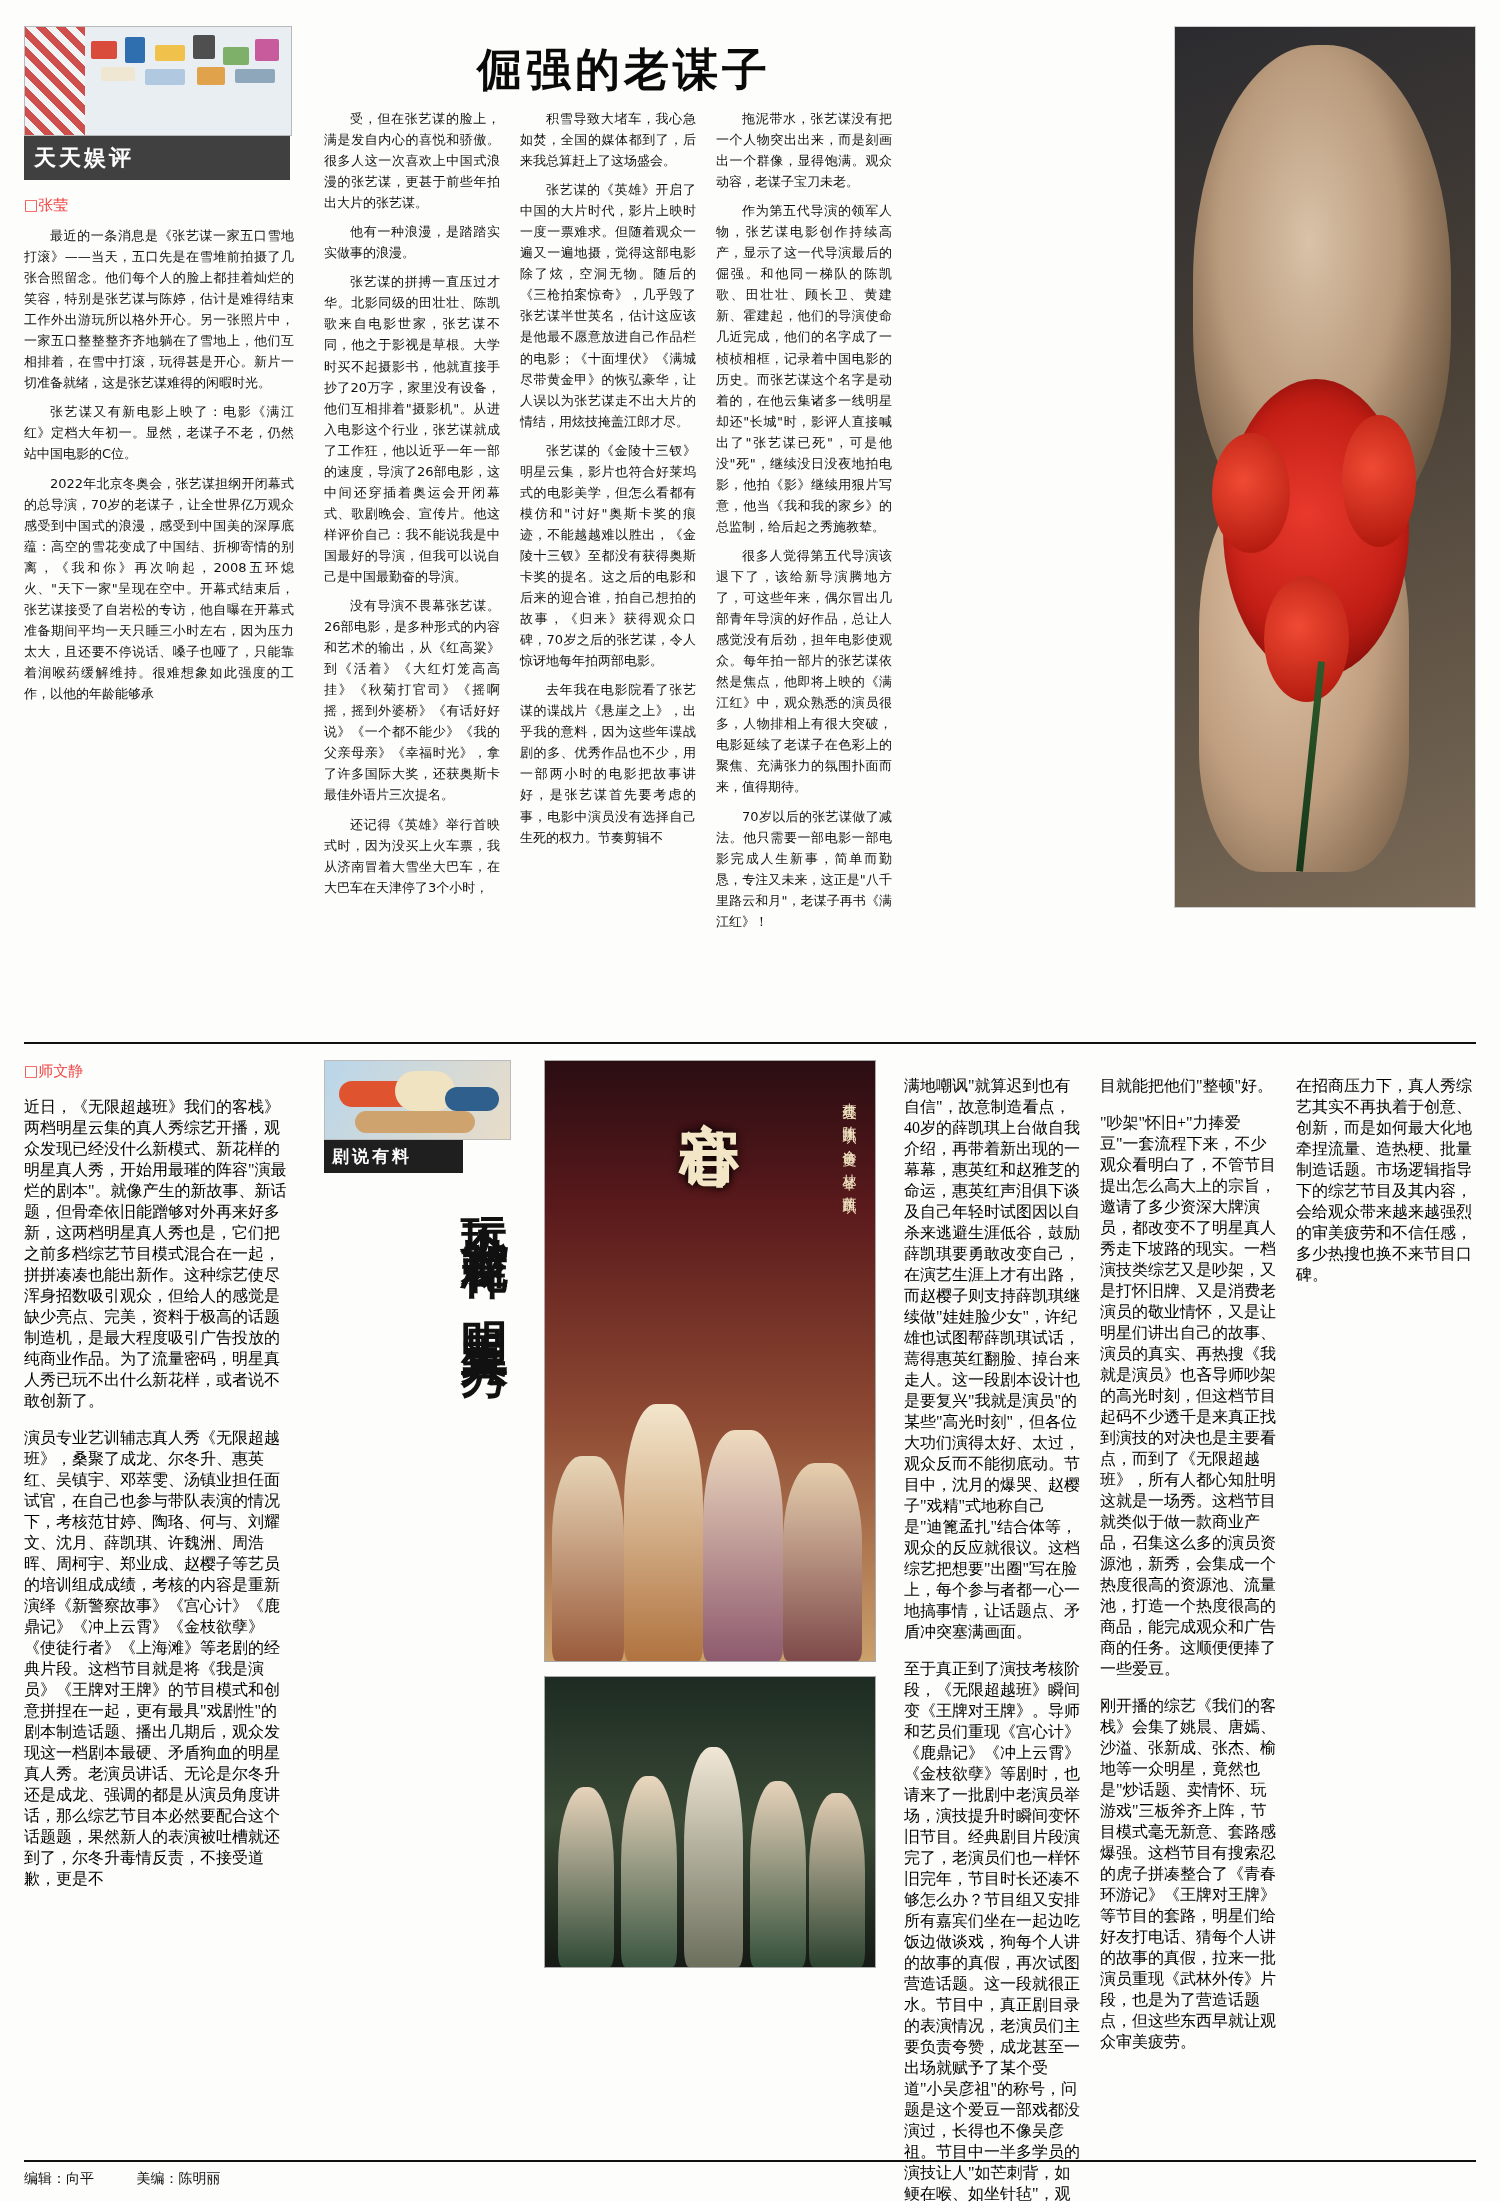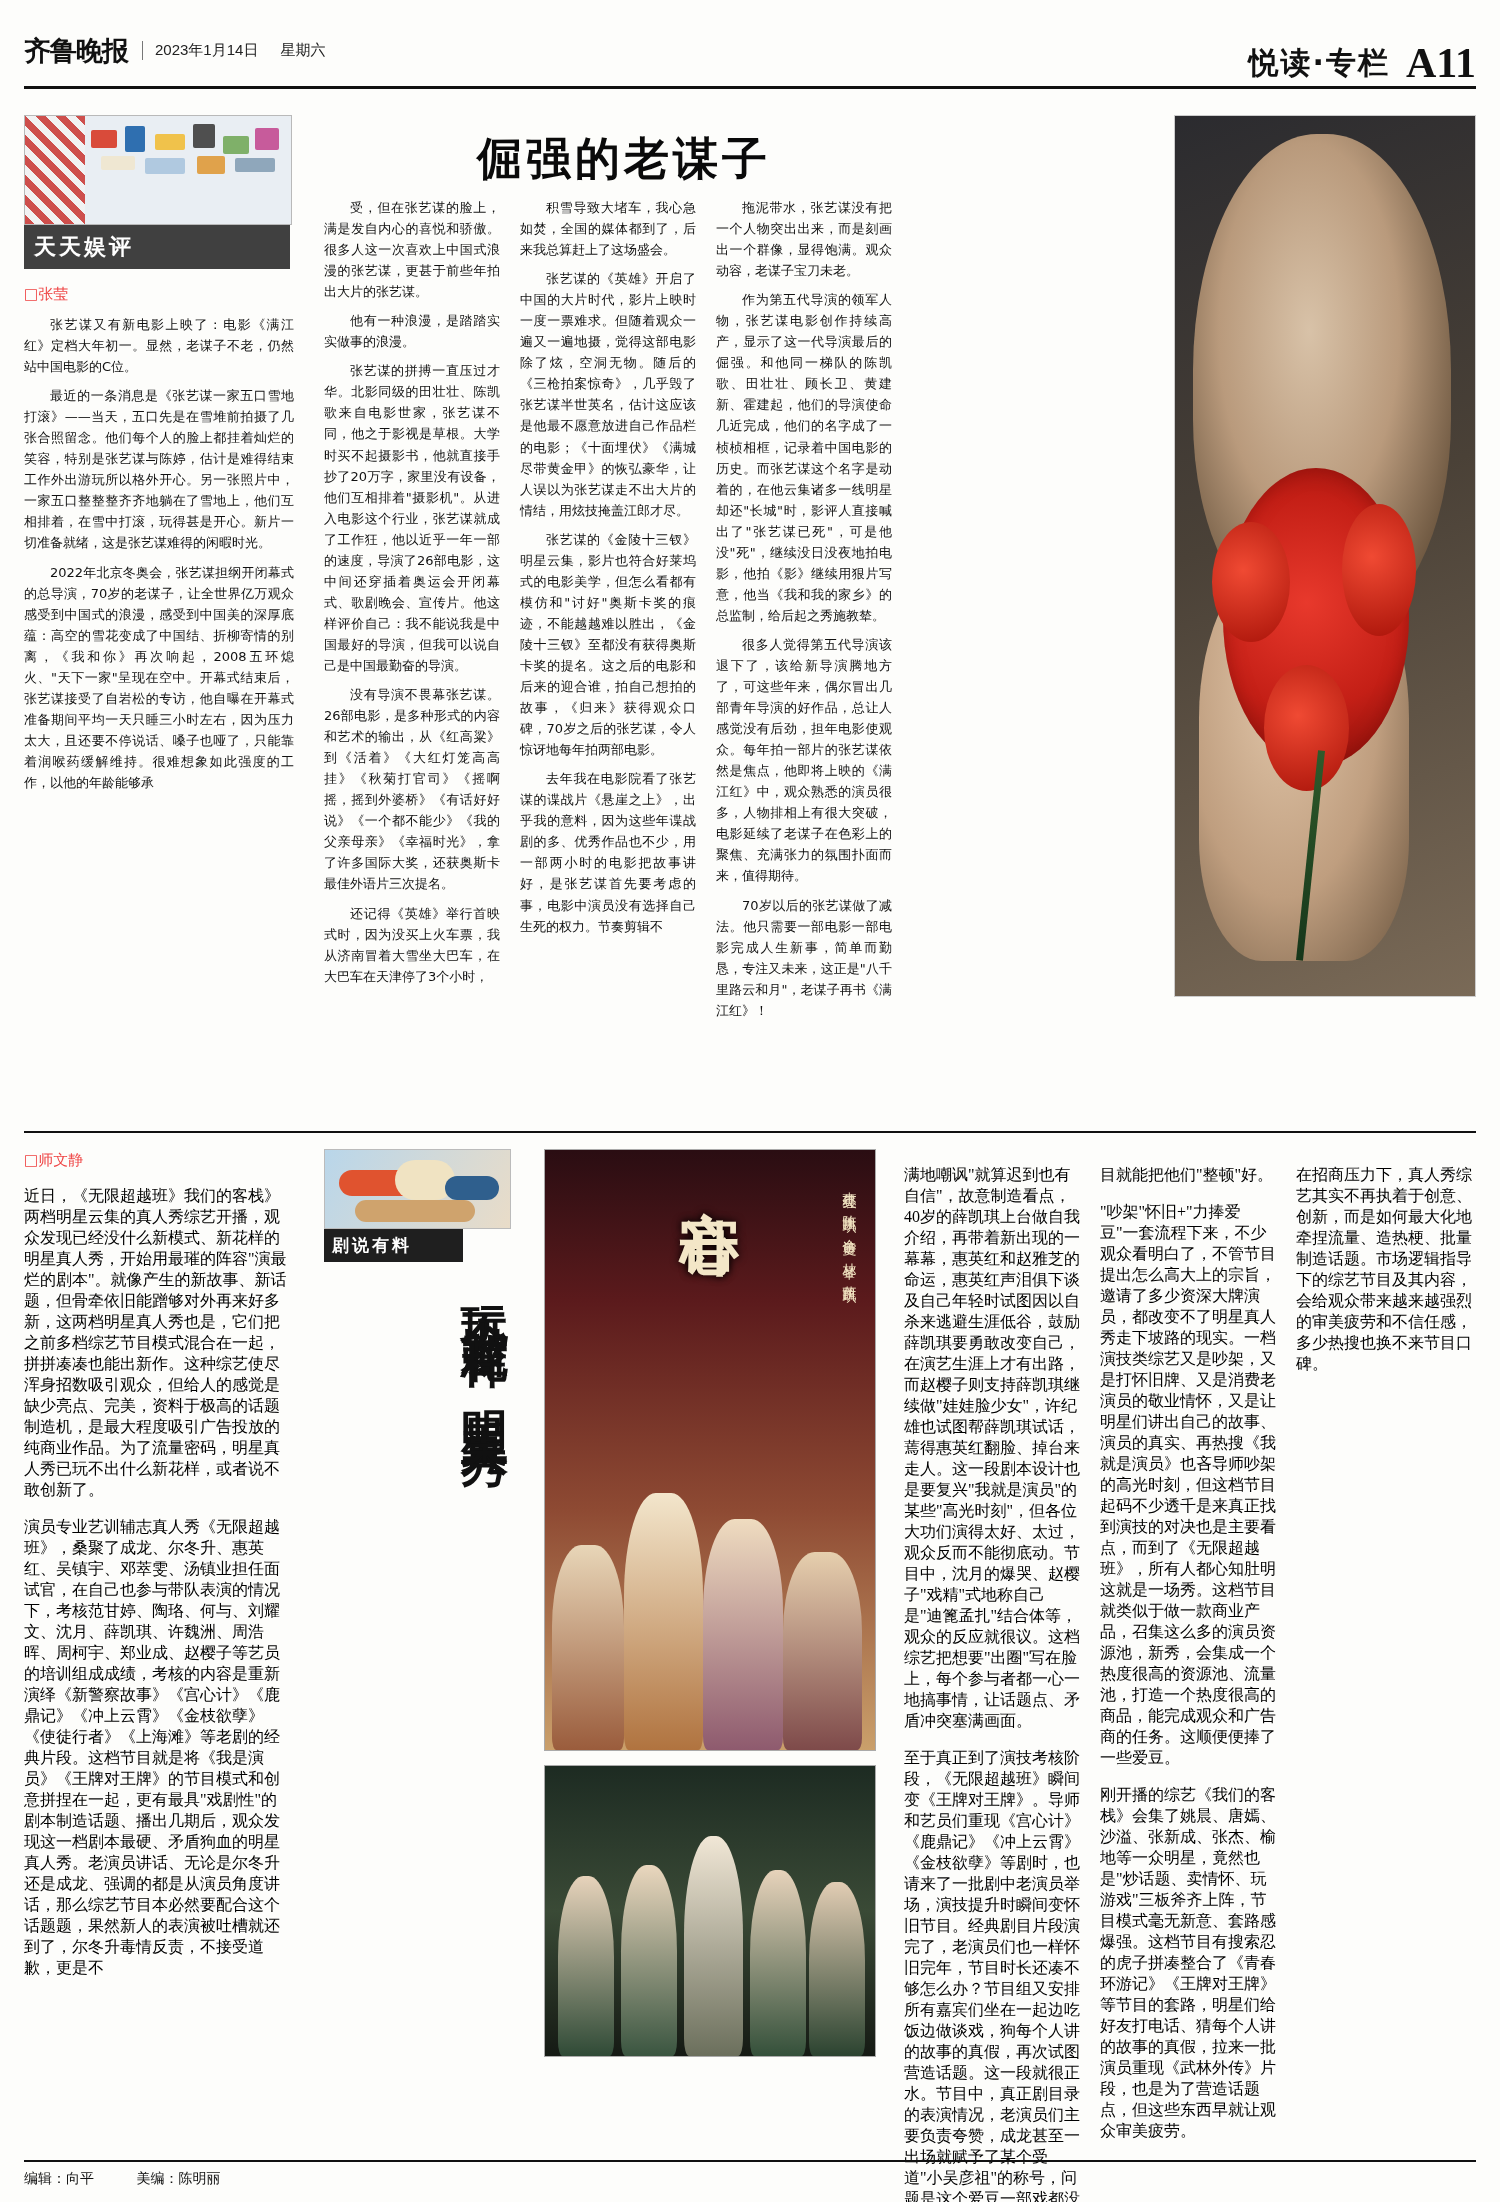--- a/index.html
+++ b/index.html
@@ -121,30 +121,20 @@
     position:absolute;left:24px;right:24px;bottom:14px;border-top:2px solid #111;padding-top:8px;
     font-family:"DejaVu Sans", sans-serif;font-size:14px;color:#111;
   }
   .footer span{margin-right:38px;}
 </style>
 </head>
 <body>
 
 <div class="page">
 
-  <div class="masthead">
-    <div class="mast-logo">齐鲁晚报</div>
-    <div class="mast-date">
-      <span>2023年1月14日</span><span>星期六</span>
-    </div>
-    <div class="mast-right">
-      <div class="mast-section">悦读·专栏</div>
-      <div class="mast-page">A11</div>
-    </div>
-  </div>
 
   <div class="top-region">
 
     <div class="headline">倔强的老谋子</div>
 
     <div class="col-left">
       <div class="promo-box">
         <div class="promo-strip"></div>
         <div class="promo-dots">
           <i style="left:6px;top:8px;width:26px;height:18px;background:#d94b3a;"></i>
@@ -154,22 +144,22 @@
           <i style="left:138px;top:14px;width:26px;height:18px;background:#7fb069;"></i>
           <i style="left:170px;top:6px;width:24px;height:22px;background:#c75b9b;"></i>
           <i style="left:16px;top:34px;width:34px;height:14px;background:#efe7d2;"></i>
           <i style="left:60px;top:36px;width:40px;height:16px;background:#b0c9e0;"></i>
           <i style="left:112px;top:34px;width:28px;height:18px;background:#e0a24b;"></i>
           <i style="left:150px;top:36px;width:40px;height:14px;background:#8fa7bb;"></i>
         </div>
       </div>
       <div class="label-bar">天天娱评</div>
       <div class="byline">□张莹</div>
+      <p>最近的一条消息是《张艺谋一家五口雪地打滚》——当天，五口先是在雪堆前拍摄了几张合照留念。他们每个人的脸上都挂着灿烂的笑容，特别是张艺谋与陈婷，估计是难得结束工作外出游玩所以格外开心。另一张照片中，一家五口整整整齐齐地躺在了雪地上，他们互相排着，在雪中打滚，玩得甚是开心。新片一切准备就绪，这是张艺谋难得的闲暇时光。</p>
       <p>张艺谋又有新电影上映了：电影《满江红》定档大年初一。显然，老谋子不老，仍然站中国电影的C位。</p>
-      <p>最近的一条消息是《张艺谋一家五口雪地打滚》——当天，五口先是在雪堆前拍摄了几张合照留念。他们每个人的脸上都挂着灿烂的笑容，特别是张艺谋与陈婷，估计是难得结束工作外出游玩所以格外开心。另一张照片中，一家五口整整整齐齐地躺在了雪地上，他们互相排着，在雪中打滚，玩得甚是开心。新片一切准备就绪，这是张艺谋难得的闲暇时光。</p>
       <p>2022年北京冬奥会，张艺谋担纲开闭幕式的总导演，70岁的老谋子，让全世界亿万观众感受到中国式的浪漫，感受到中国美的深厚底蕴：高空的雪花变成了中国结、折柳寄情的别离，《我和你》再次响起，2008五环熄火、"天下一家"呈现在空中。开幕式结束后，张艺谋接受了自岩松的专访，他自曝在开幕式准备期间平均一天只睡三小时左右，因为压力太大，且还要不停说话、嗓子也哑了，只能靠着润喉药缓解维持。很难想象如此强度的工作，以他的年龄能够承</p>
     </div>
 
     <div class="newscol c2">
       <p>受，但在张艺谋的脸上，满是发自内心的喜悦和骄傲。很多人这一次喜欢上中国式浪漫的张艺谋，更甚于前些年拍出大片的张艺谋。</p>
       <p>他有一种浪漫，是踏踏实实做事的浪漫。</p>
       <p>张艺谋的拼搏一直压过才华。北影同级的田壮壮、陈凯歌来自电影世家，张艺谋不同，他之于影视是草根。大学时买不起摄影书，他就直接手抄了20万字，家里没有设备，他们互相排着"摄影机"。从进入电影这个行业，张艺谋就成了工作狂，他以近乎一年一部的速度，导演了26部电影，这中间还穿插着奥运会开闭幕式、歌剧晚会、宣传片。他这样评价自己：我不能说我是中国最好的导演，但我可以说自己是中国最勤奋的导演。</p>
       <p>没有导演不畏幕张艺谋。26部电影，是多种形式的内容和艺术的输出，从《红高粱》到《活着》《大红灯笼高高挂》《秋菊打官司》《摇啊摇，摇到外婆桥》《有话好好说》《一个都不能少》《我的父亲母亲》《幸福时光》，拿了许多国际大奖，还获奥斯卡最佳外语片三次提名。</p>
       <p>还记得《英雄》举行首映式时，因为没买上火车票，我从济南冒着大雪坐大巴车，在大巴车在天津停了3个小时，</p>
     </div>

